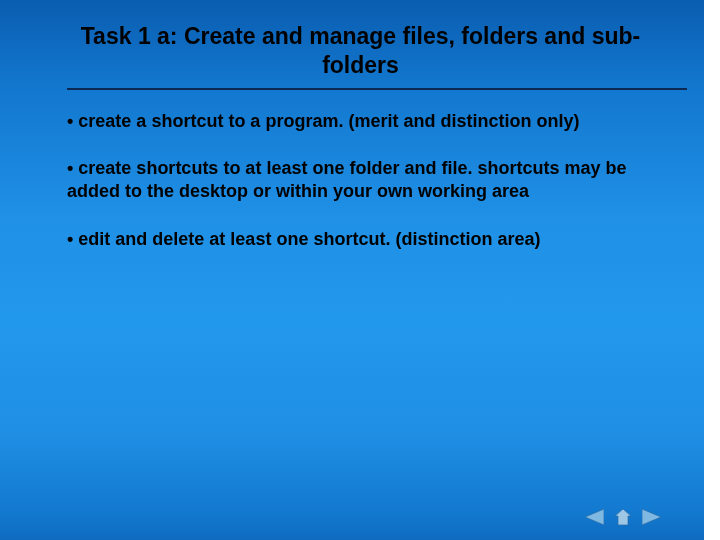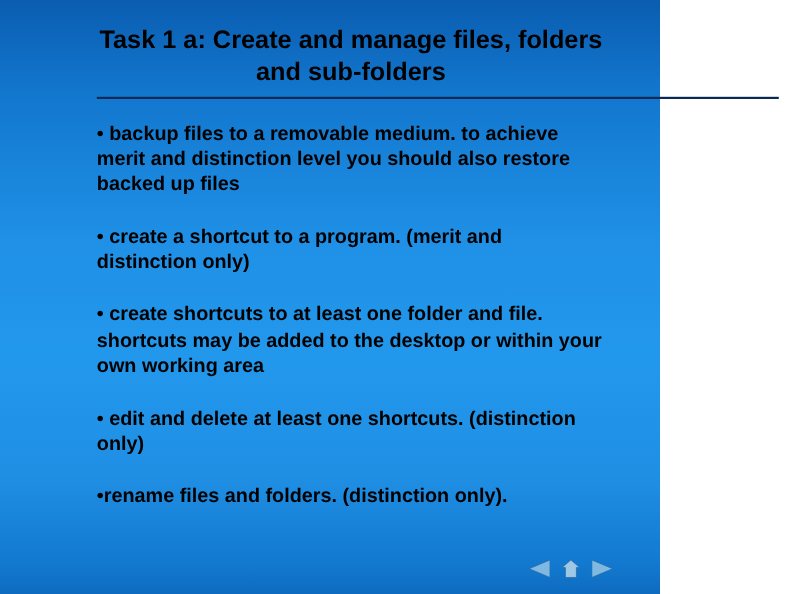--- a/index.html
+++ b/index.html
@@ -4,33 +4,33 @@
 <style>
   html, body {
     margin: 0;
     padding: 0;
     width: 720px;
     height: 540px;
     overflow: hidden;
     font-family: Arial, Helvetica, sans-serif;
   }
   .slide {
-    width: 600px;
+    width: 704px;
     height: 540px;
     background: linear-gradient(180deg,
       #0a5db0 0%,
       #1276cd 15%,
       #1f90e6 40%,
       #2298ec 60%,
       #1f8fe4 80%,
       #1279cf 95%,
       #0e6bbf 100%);
     box-sizing: border-box;
     position: relative;
-    padding: 22px 50px 0 88px;
+    padding: 22px 50px 0 67px;
     color: #000;
   }
   .title {
     font-size: 23px;
     font-weight: bold;
     text-align: center;
     line-height: 1.25;
     margin: 0 auto 8px auto;
     max-width: 620px;
   }
@@ -79,36 +79,29 @@
 <body>
 
 <div class="slide">
 
   <div class="title">Task 1 a: Create and manage files, folders and sub-folders</div>
   <div class="title-underline"></div>
 
   <ul class="bullets">
     <li>
       <span class="dot">•</span>
-      <span>backup files to a removable medium. to achieve merit and distinction level you should also restore backed up files</span>
-    </li>
-    <li>
-      <span class="dot">•</span>
       <span>create a shortcut to a program. (merit and distinction only)</span>
     </li>
     <li>
       <span class="dot">•</span>
       <span>create shortcuts to at least one folder and file. shortcuts may be added to the desktop or within your own working area</span>
     </li>
     <li>
       <span class="dot">•</span>
-      <span>edit and delete at least one shortcuts. (distinction only)</span>
-    </li>
-    <li>
-      <span class="dot">•</span><span>rename files and folders. (distinction only).</span>
+      <span>edit and delete at least one shortcut. (distinction area)</span>
     </li>
   </ul>
 
   <div class="nav">
     <span class="nav-btn">
       <svg width="22" height="18" viewBox="0 0 22 18">
         <polygon class="arrow-body" points="22,1 3,9 22,17"></polygon>
       </svg>
     </span>
     <span class="nav-btn">

